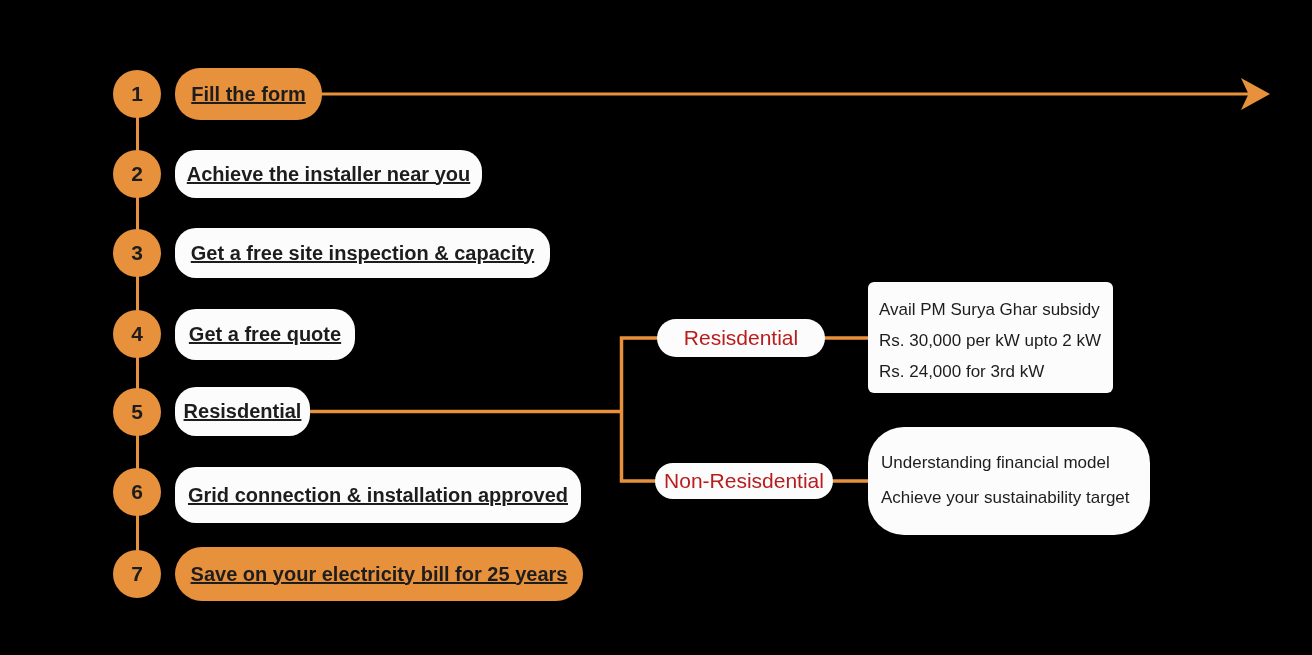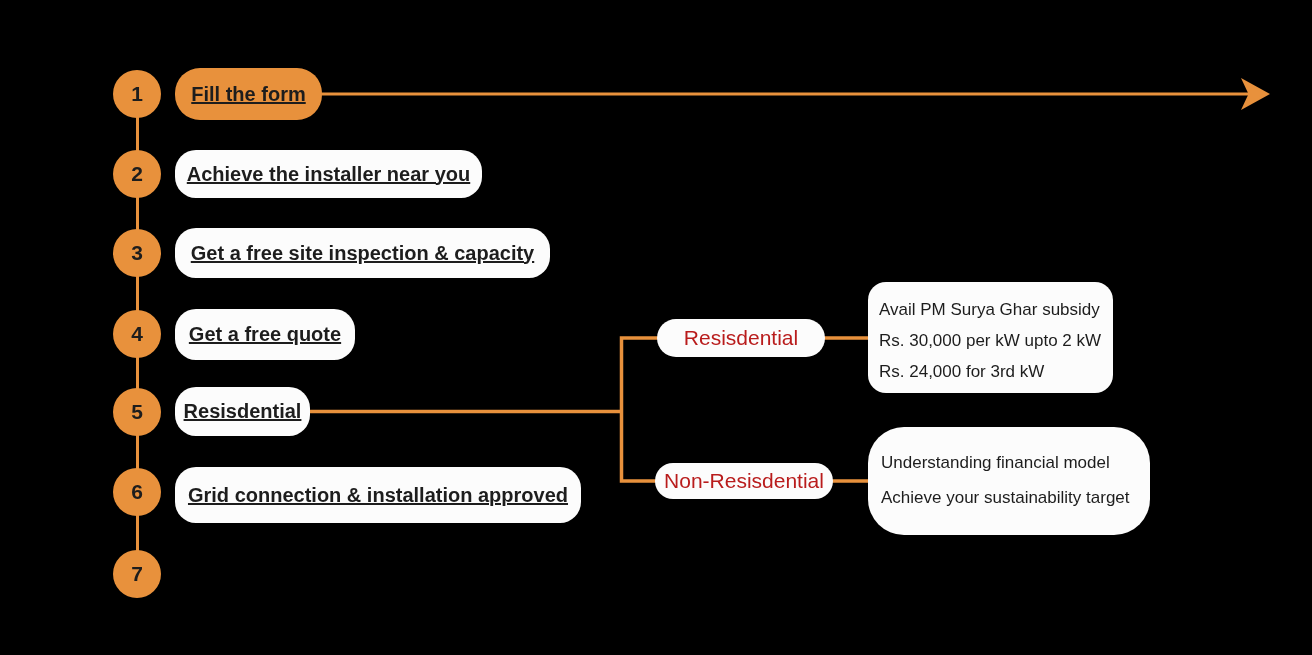--- a/index.html
+++ b/index.html
@@ -22,21 +22,21 @@
   .branch-label{
     position:absolute;display:flex;align-items:center;justify-content:center;
     background:#FCFCFC;border-radius:19px;font-size:21px;font-weight:400;
     color:#b91c1c;white-space:nowrap;z-index:2;
   }
   .info-box{
     position:absolute;background:#FCFCFC;color:#1d1d1d;font-size:17px;
     font-weight:400;z-index:2;box-sizing:border-box;
   }
   .info-box .info-line{white-space:nowrap;}
-  .info-res{border-radius:18px;padding:12px 19px 0 11px;line-height:31px;}
+  .info-res{border-radius:6px;padding:12px 19px 0 11px;line-height:31px;}
   .info-nonres{border-radius:36px;padding:18px 28px 0 13px;line-height:35px;}
 </style>
 </head>
 <body>
 
 <div class="canvas">
 
   <svg class="connectors" width="1312" height="655" viewBox="0 0 1312 655">
     <path d="M137.5 94 V574" stroke="#E8913C" stroke-width="3" fill="none"></path>
     <path d="M322 94 H1256" stroke="#E8913C" stroke-width="3" fill="none"></path>
@@ -56,20 +56,21 @@
   <div class="circle" style="left:113px;top:310px">4</div>
   <div class="pill" style="left:175px;top:309px;width:180px;height:51px">Get a free quote</div>
 
   <div class="circle" style="left:113px;top:388px">5</div>
   <div class="pill" style="left:175px;top:387px;width:135px;height:49px">Resisdential</div>
 
   <div class="circle" style="left:113px;top:468px">6</div>
   <div class="pill" style="left:175px;top:467px;width:406px;height:56px">Grid connection &amp; installation approved</div>
 
   <div class="circle" style="left:113px;top:550px">7</div>
+  <div class="pill orange" style="left:175px;top:547px;width:408px;height:54px;border-radius:27px">Save on your electricity bill for 25 years</div>
 
   <div class="branch-label" style="left:657px;top:319px;width:168px;height:38px">Resisdential</div>
   <div class="info-box info-res" style="left:868px;top:282px;width:245px;height:111px">
     <div class="info-line">Avail PM Surya Ghar subsidy</div>
     <div class="info-line">Rs. 30,000 per kW upto 2 kW</div>
     <div class="info-line">Rs. 24,000 for 3rd kW</div>
   </div>
 
   <div class="branch-label" style="left:655px;top:463px;width:178px;height:36px">Non-Resisdential</div>
   <div class="info-box info-nonres" style="left:868px;top:427px;width:282px;height:108px">

